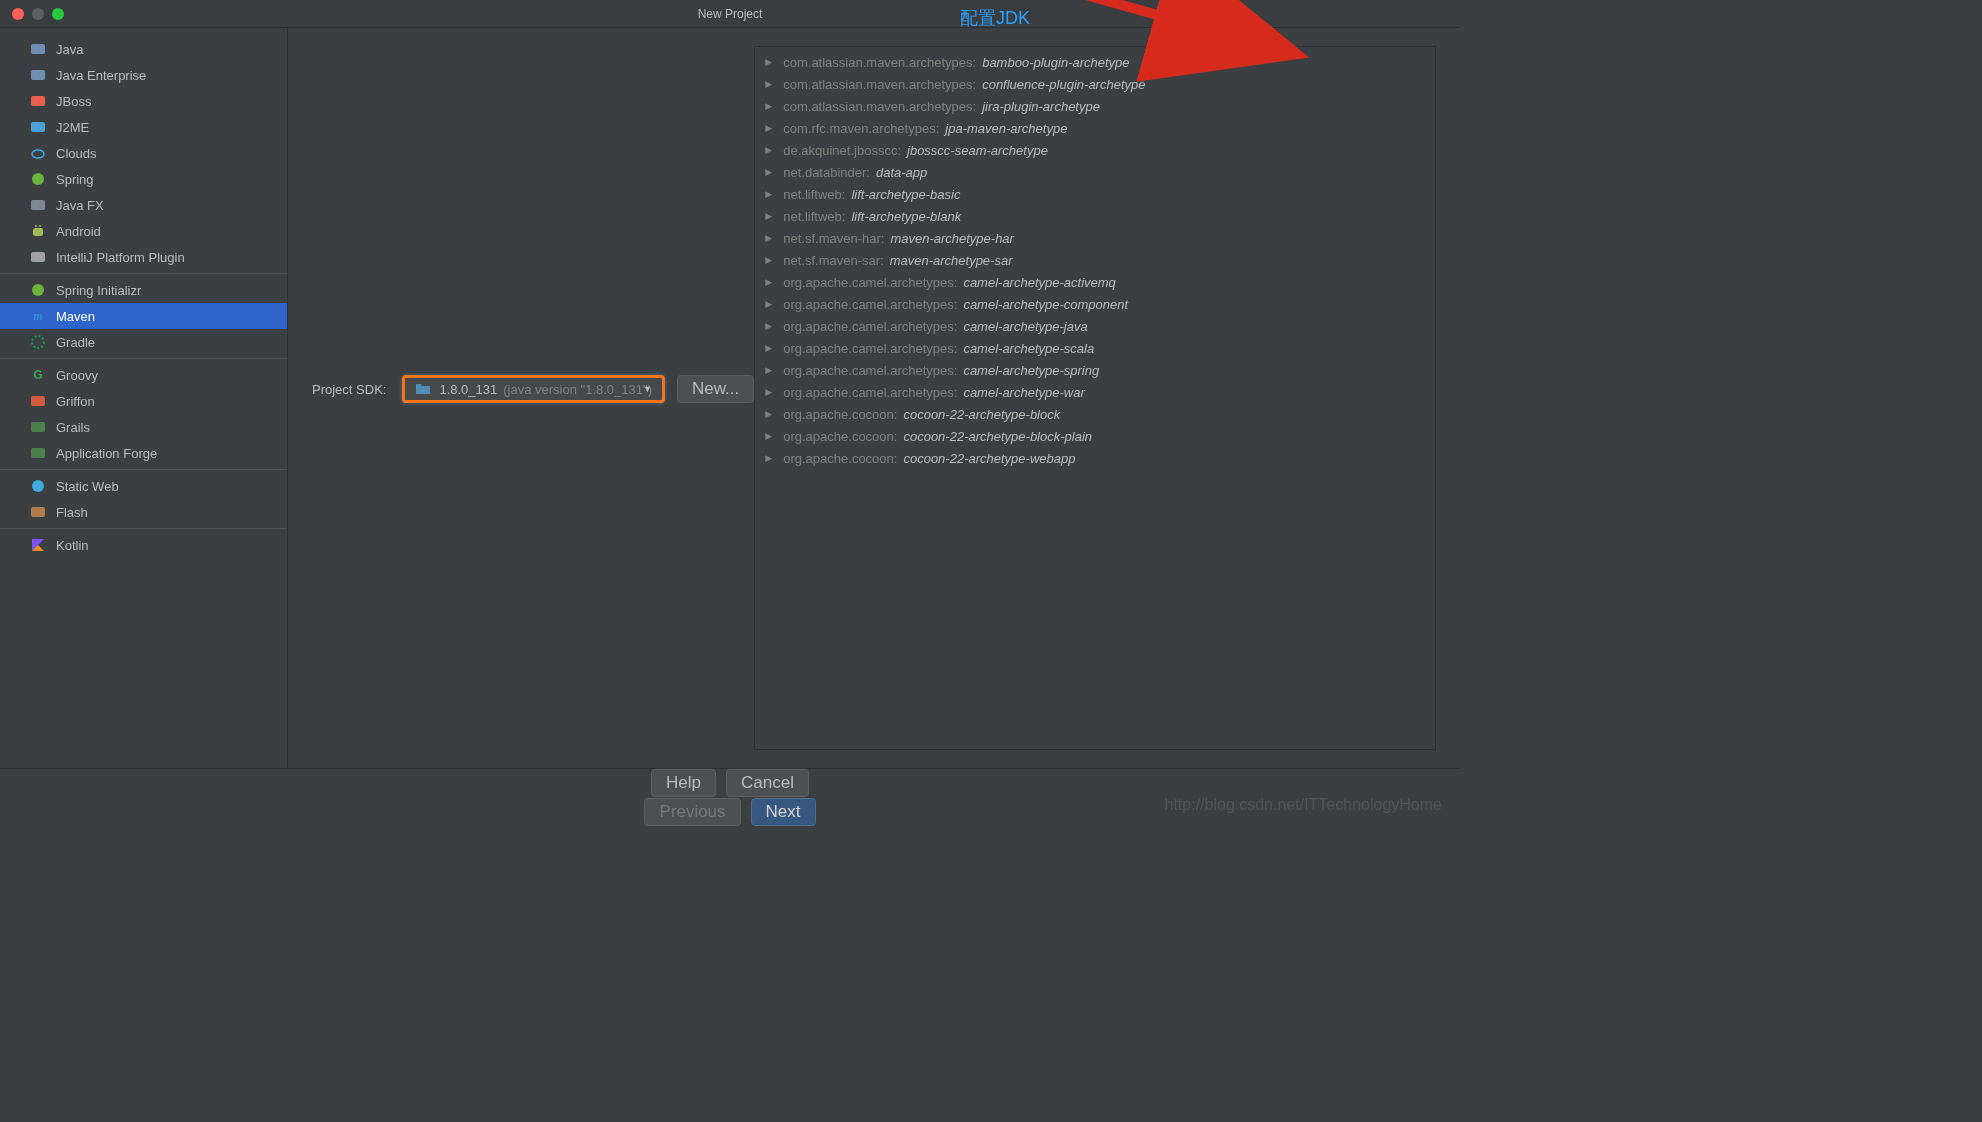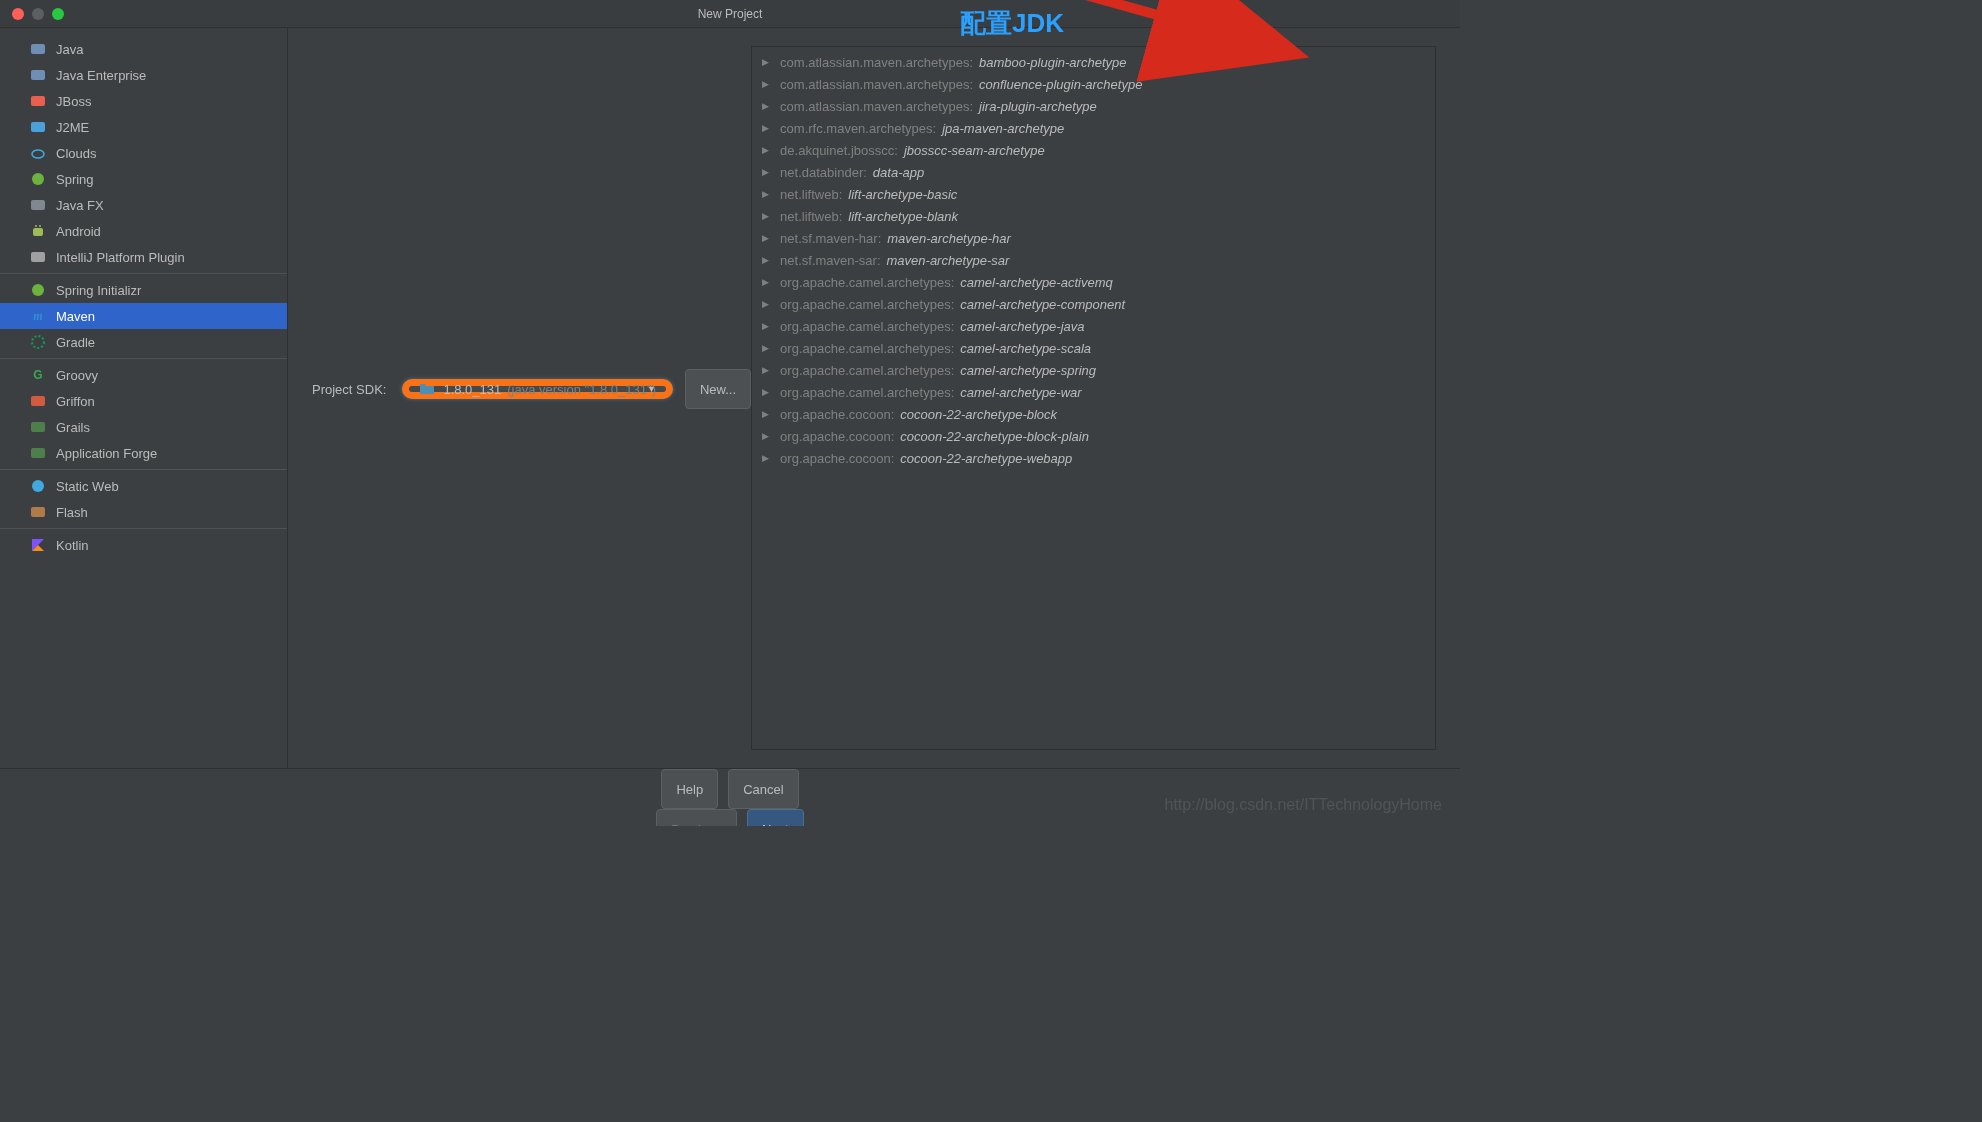--- a/index.html
+++ b/index.html
@@ -48,41 +48,41 @@
     width:16px; height:16px;
     display:flex; align-items:center; justify-content:center;
     font-size:12px;
   }
   .sidebar-sep { height:1px; background:#515151; margin:3px 0; }
   .content { flex:1; padding: 18px 24px 18px 24px; display:flex; flex-direction:row; }
   .sdk-row { display:flex; align-items:center; gap:12px; margin-bottom:18px; }
   .sdk-label { color:#bbbbbb; font-size:13px; padding-right:4px; }
   .sdk-select {
     flex:1;
-    height:20px;
-    border:7px solid #f97316;
+    height:28px;
+    border:3px solid #f97316;
     background:#45494a;
-    border-radius:13px;
+    border-radius:4px;
     display:flex; align-items:center;
     padding:0 10px;
     position:relative;
     box-shadow: 0 0 4px rgba(82,148,196,0.6);
   }
   .sdk-select .folder-icon { width:16px; height:16px; margin-right:8px; display:flex; align-items:center; }
   .sdk-name { color:#bbbbbb; }
   .sdk-version { color:#808080; margin-left:6px; }
   .sdk-chevron { position:absolute; right:10px; color:#bbbbbb; font-size:9px; }
   .btn {
     background:#4c5052;
     border:1px solid #5e6060;
     color:#bbbbbb;
-    height:40px;
+    height:28px;
     padding:0 14px;
     border-radius:4px;
-    font-size:13px;
+    font-size:17px;
     cursor:pointer;
     display:flex; align-items:center;
   }
   .btn.disabled { color:#777; cursor:default; }
   .btn.primary { background:#365880; border-color:#4c708c; color:#d5d5d5; }
   .checkbox-row { display:flex; align-items:center; justify-content:space-between; margin-bottom:10px; }
   .checkbox-left { display:flex; align-items:center; gap:10px; }
   .cb {
     width:16px; height:16px;
     background:#43494a; border:1px solid #6a6a6a; border-radius:2px;
@@ -109,21 +109,21 @@
     border-top:1px solid #2d2f30;
     display:flex; align-items:center; justify-content:space-between;
     padding:0 20px;
     background:#3c3f41;
     flex-direction:column;
   }
   .footer-left, .footer-right { display:flex; gap:10px; }
   .annotation {
     position:absolute; top:6px; left:960px;
     color:#2aa0ff; font-family:"Microsoft YaHei","PingFang SC",sans-serif;
-    font-size:26px; font-weight:700;
+    font-size:18px; font-weight:400;
     z-index:50; pointer-events:none;
   }
   .arrow-svg { position:absolute; top:0; left:0; pointer-events:none; z-index:40; }
   .watermark {
     position:absolute; right:18px; bottom:12px;
     color:rgba(200,200,200,0.15); font-size:16px;
     font-family: Arial, sans-serif;
   }
   .underline { text-decoration: underline; }
 </style>

